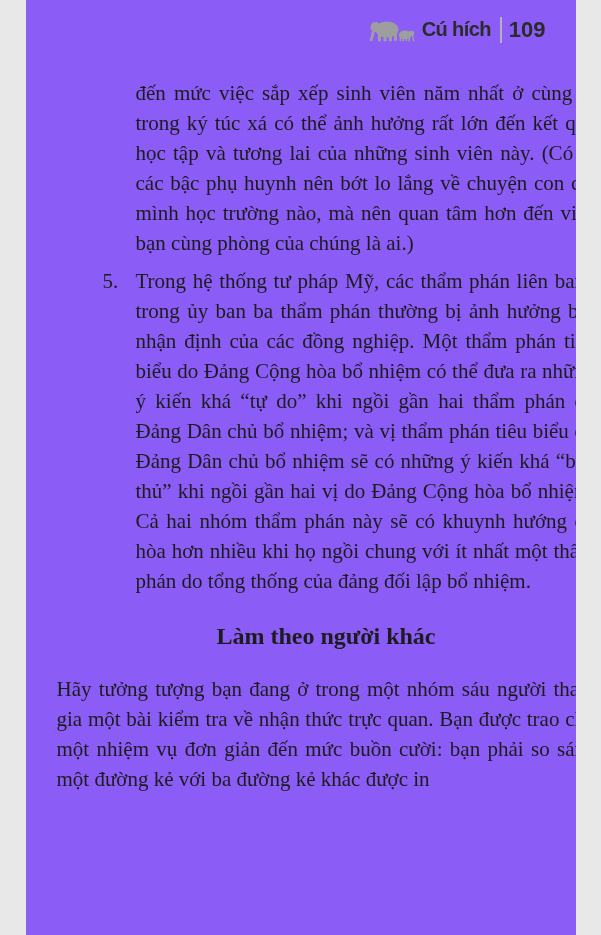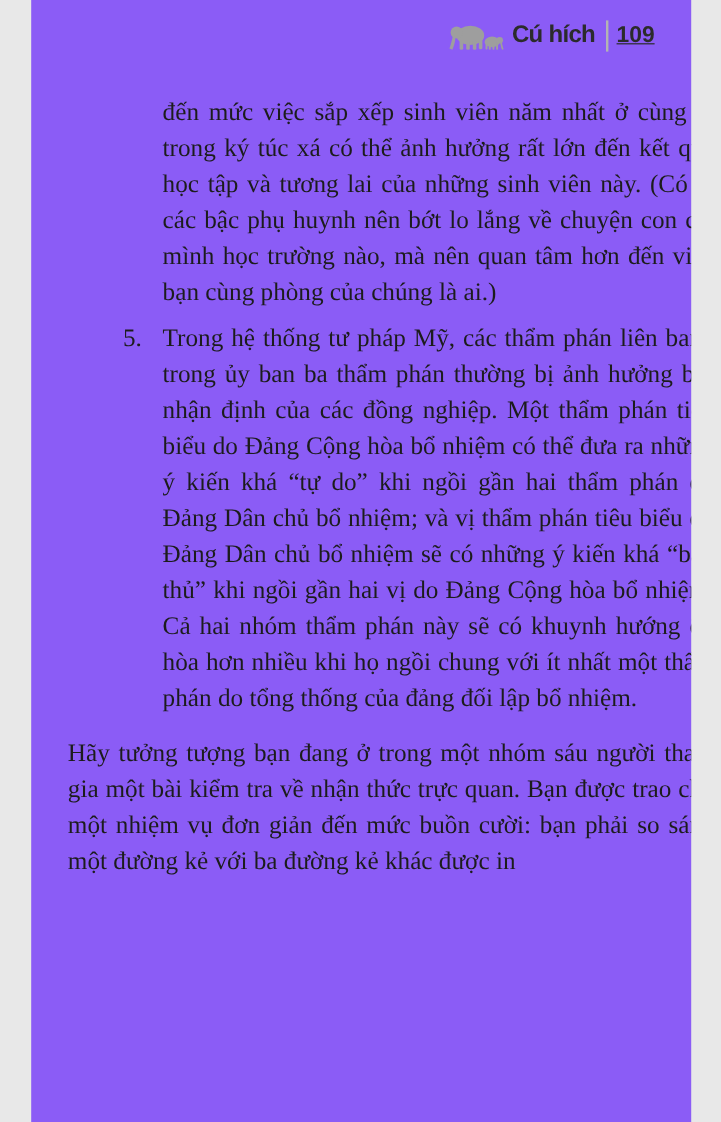--- a/index.html
+++ b/index.html
@@ -31,23 +31,22 @@
     letter-spacing: -0.6px;
   }
   .header-divider {
     width: 2px;
     height: 26px;
     background: #b3b3b3;
     margin: 0 7px 0 9px;
   }
   .page-num {
     font-weight: 700;
-    font-size: 19px;
+    font-size: 22px;
     color: #2b2b2b;
-    text-decoration: underline;
   }
 
   
   .content {
     position: absolute;
     top: 78px;
     left: 31px;
     width: 539px;
     font-size: 21px;
     line-height: 30px;
@@ -97,18 +96,19 @@
   <div class="content">
 
     <p class="para-cont">đến mức việc sắp xếp sinh viên năm nhất ở cùng ai trong ký túc xá có thể ảnh hưởng rất lớn đến kết quả học tập và tương lai của những sinh viên này. (Có lẽ các bậc phụ huynh nên bớt lo lắng về chuyện con cái mình học trường nào, mà nên quan tâm hơn đến việc bạn cùng phòng của chúng là ai.)</p>
 
     <div class="list-item">
       <span class="list-num">5.</span>
       <span class="list-text">Trong hệ thống tư pháp Mỹ, các thẩm phán liên bang trong ủy ban ba thẩm phán thường bị ảnh hưởng bởi nhận định của các đồng nghiệp. Một thẩm phán tiêu biểu do Đảng Cộng hòa bổ nhiệm có thể đưa ra những ý kiến khá “tự do” khi ngồi gần hai thẩm phán do Đảng Dân chủ bổ nhiệm; và vị thẩm phán tiêu biểu do Đảng Dân chủ bổ nhiệm sẽ có những ý kiến khá “bảo thủ” khi ngồi gần hai vị do Đảng Cộng hòa bổ nhiệm. Cả hai nhóm thẩm phán này sẽ có khuynh hướng ôn hòa hơn nhiều khi họ ngồi chung với ít nhất một thẩm phán do tổng thống của đảng đối lập bổ nhiệm.</span>
     </div>
 
 
+    <h2 class="section-heading">Làm theo người khác</h2>
 
     <p class="para-intro">Hãy tưởng tượng bạn đang ở trong một nhóm sáu người tham gia một bài kiểm tra về nhận thức trực quan. Bạn được trao cho một nhiệm vụ đơn giản đến mức buồn cười: bạn phải so sánh một đường kẻ với ba đường kẻ khác được in</p>
 
   </div>
 
 </div>
 
 </body></html>

